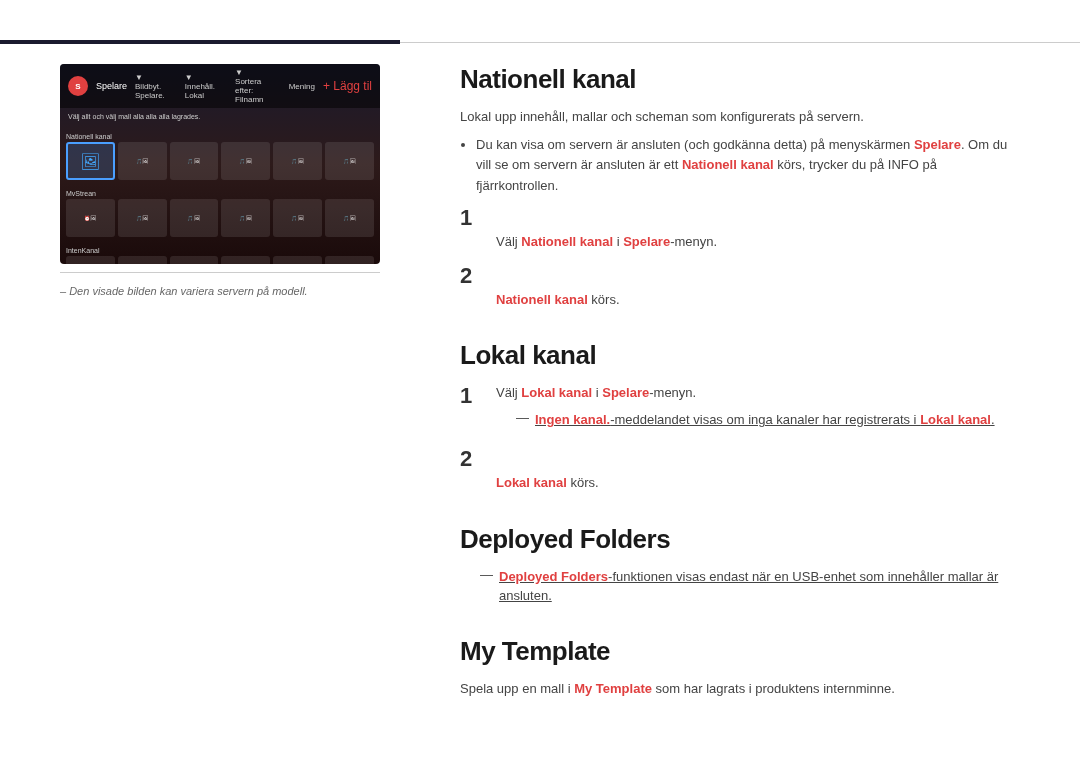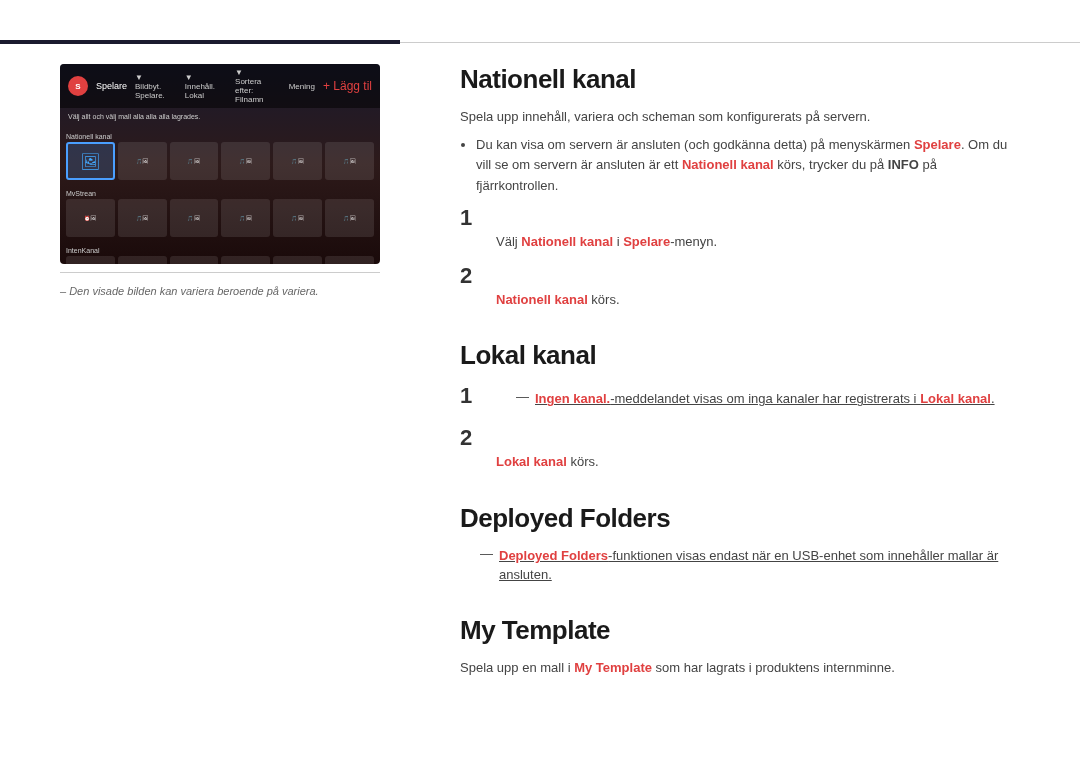--- a/index.html
+++ b/index.html
@@ -209,21 +209,21 @@
       margin-bottom: 4px;
       list-style: disc;
     }
 
     .highlight-red {
       color: #e04040;
       font-weight: bold;
     }
 
     .bold-text {
-      font-weight: bold;
+      font-weight: normal;
     }
 
     .step-item {
       display: flex;
       align-items: flex-start;
       margin-bottom: 10px;
       gap: 16px;
     }
 
     .step-number {
@@ -368,29 +368,29 @@
                   <div class="grid-item-mini-icons">🎵🖼</div>
                 </div>
             </div>
           </div>
 
         </div>
       </div>
 
       <div style="width:320px; height:1px; background:#ccc; margin: 8px 0 6px 0;"></div>
 
-      <div class="caption-text">– Den visade bilden kan variera beroende på variera.</div>
+      <div class="caption-text">– Den visade bilden kan variera servern på modell.</div>
 
     </div>
 
     <div class="right-panel">
 
       <div class="section">
         <div class="section-title">Nationell kanal</div>
-        <div class="section-desc">Spela upp innehåll, variera och scheman som konfigurerats på servern.</div>
+        <div class="section-desc">Lokal upp innehåll, mallar och scheman som konfigurerats på servern.</div>
         <ul class="bullet-list">
           <li class="bullet-item">
             Du kan visa om servern är ansluten (och godkänna detta) på menyskärmen <span class="highlight-red">Spelare</span>.
             Om du vill se om servern är ansluten är ett <span class="highlight-red">Nationell kanal</span> körs, trycker du på <span class="bold-text">INFO</span> på fjärrkontrollen.
           </li>
         </ul>
 
         <div class="step-item">
           <span class="step-number">1</span>
           <span class="step-content">
@@ -405,20 +405,23 @@
           </span>
         </div>
       </div>
 
       <div class="section">
         <div class="section-title">Lokal kanal</div>
 
         <div class="step-item">
           <span class="step-number">1</span>
           <div>
+            <span class="step-content">
+              Välj <span class="highlight-red">Lokal kanal</span> i <span class="highlight-red">Spelare</span>-menyn.
+            </span>
             <div class="note-item">
               <span class="note-dash">—</span>
               <span class="note-content">
                 <span class="highlight-red">Ingen kanal.</span>-meddelandet visas om inga kanaler har registrerats i <span class="highlight-red">Lokal kanal</span>.
               </span>
             </div>
           </div>
         </div>
 
         <div class="step-item">

